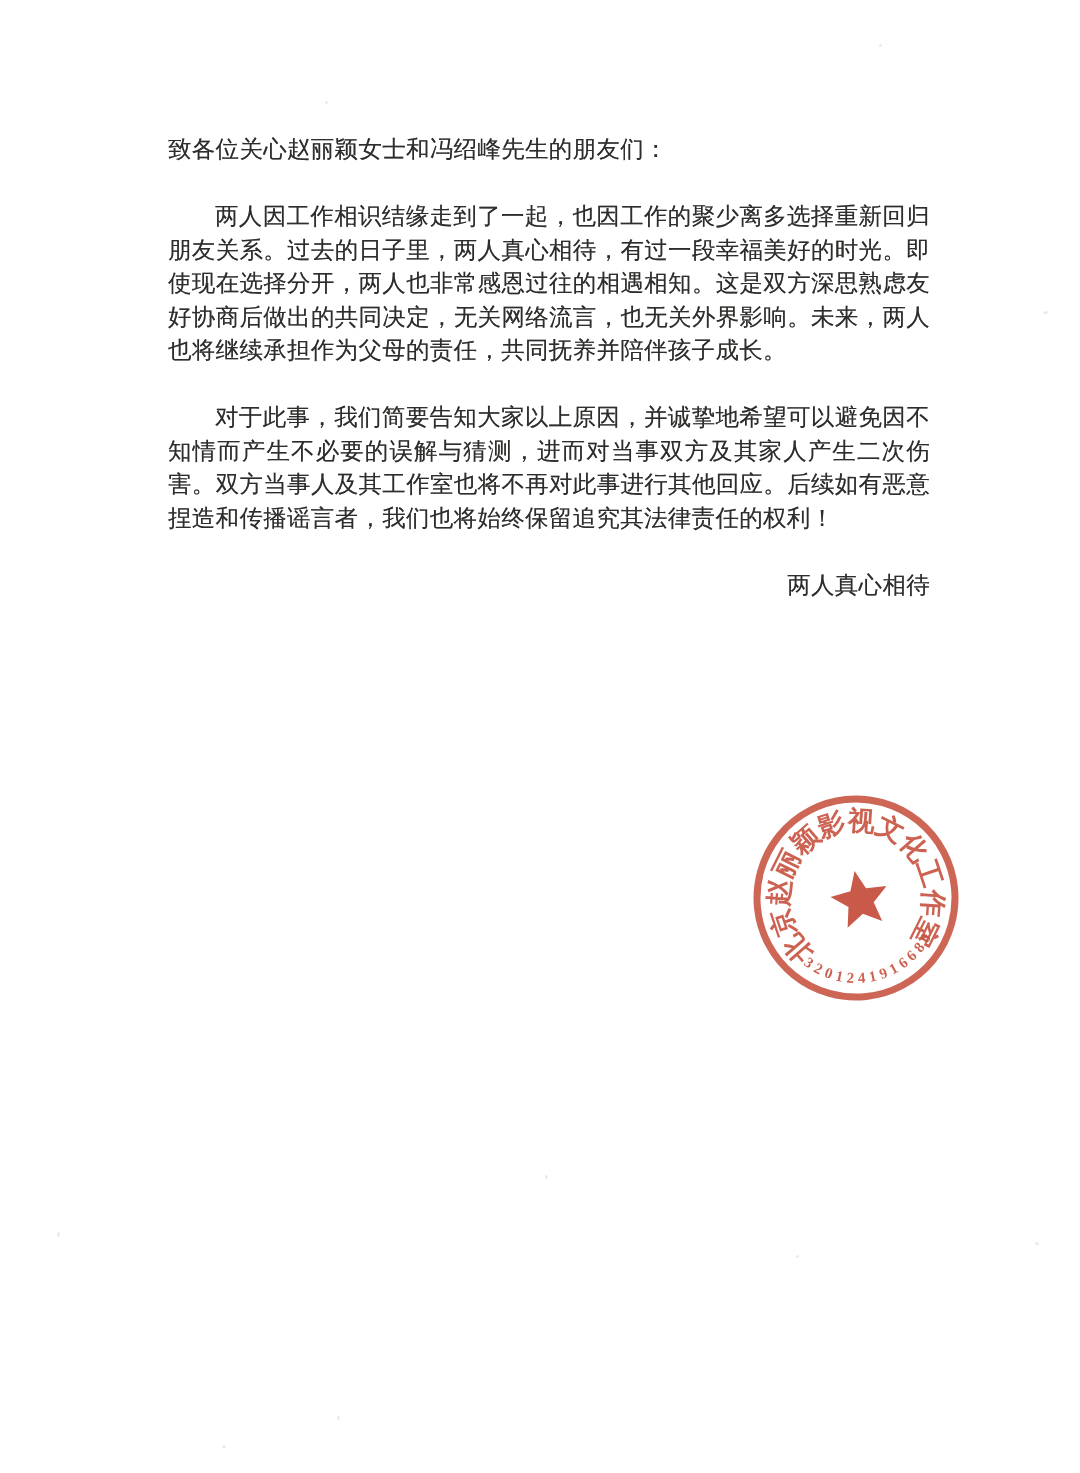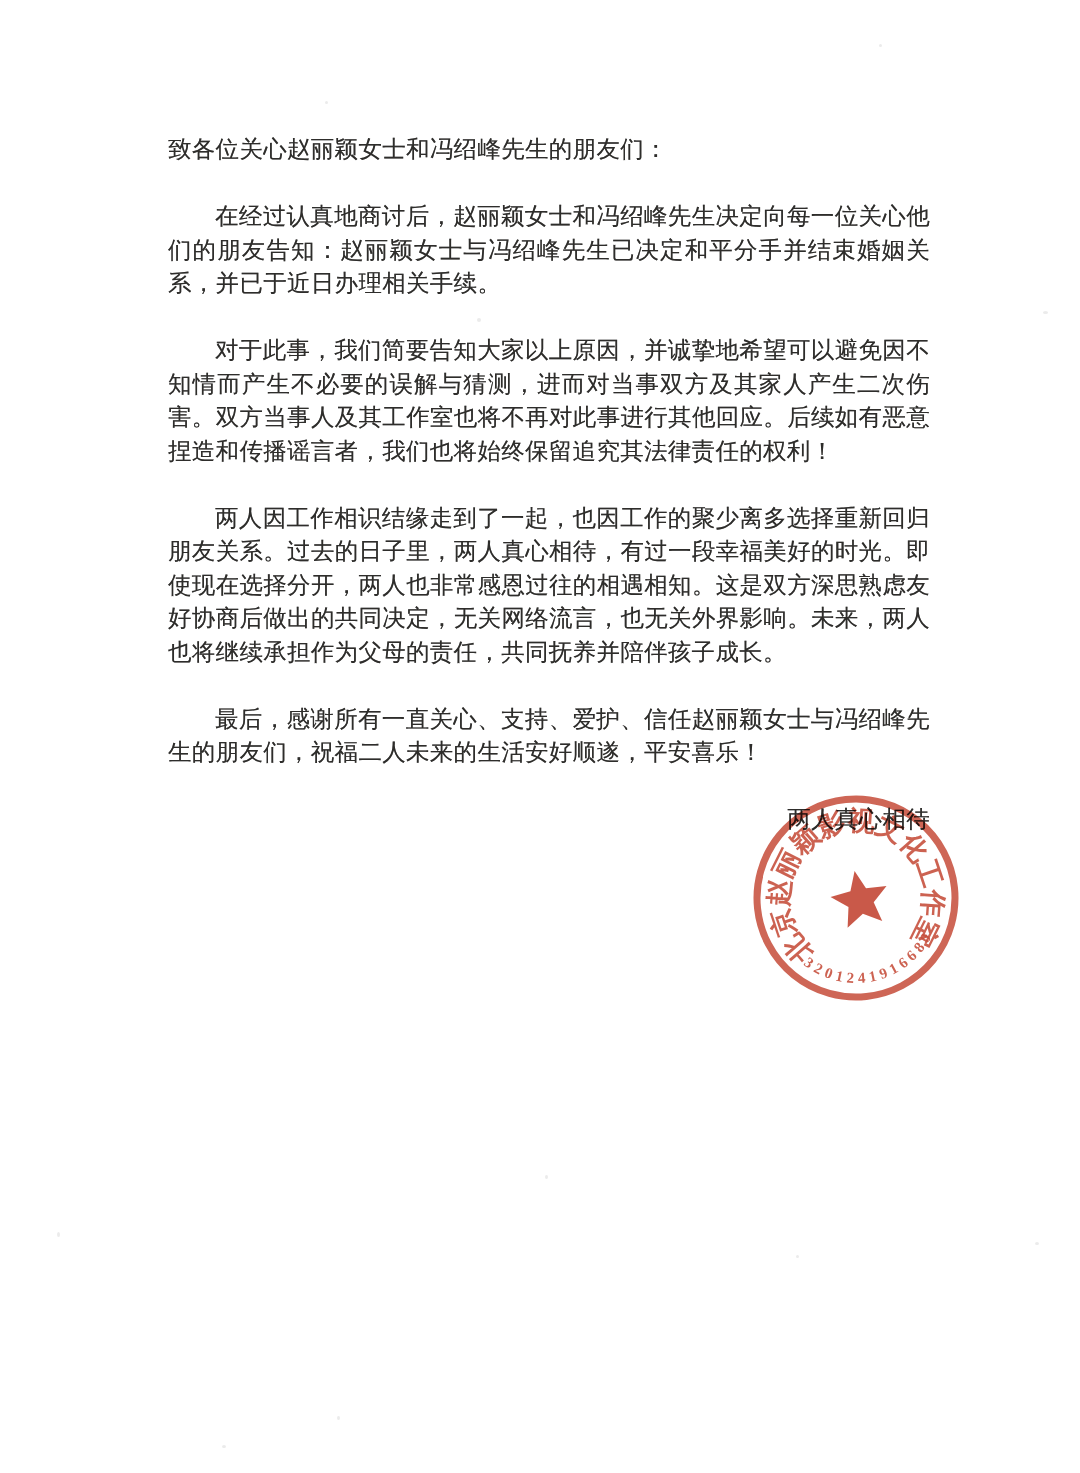--- a/index.html
+++ b/index.html
@@ -93,24 +93,22 @@
     border-radius: 50%;
   }
 </style>
 </head>
 <body>
 
 <div class="page">
 
   <div class="letter">
     <div class="salutation">致各位关心赵丽颖女士和冯绍峰先生的朋友们：</div>
-    <p>在经过认真地商讨后，赵丽颖女士和冯绍峰先生决定向每一位关心他们的朋友告知：赵丽颖女士与冯绍峰先生已决定和平分手并结束婚姻关系，并已于近日办理相关手续。</p>
+    <p>两人因工作相识结缘走到了一起，也因工作的聚少离多选择重新回归朋友关系。过去的日子里，两人真心相待，有过一段幸福美好的时光。即使现在选择分开，两人也非常感恩过往的相遇相知。这是双方深思熟虑友好协商后做出的共同决定，无关网络流言，也无关外界影响。未来，两人也将继续承担作为父母的责任，共同抚养并陪伴孩子成长。</p>
     <p>对于此事，我们简要告知大家以上原因，并诚挚地希望可以避免因不知情而产生不必要的误解与猜测，进而对当事双方及其家人产生二次伤害。双方当事人及其工作室也将不再对此事进行其他回应。后续如有恶意捏造和传播谣言者，我们也将始终保留追究其法律责任的权利！</p>
-    <p>两人因工作相识结缘走到了一起，也因工作的聚少离多选择重新回归朋友关系。过去的日子里，两人真心相待，有过一段幸福美好的时光。即使现在选择分开，两人也非常感恩过往的相遇相知。这是双方深思熟虑友好协商后做出的共同决定，无关网络流言，也无关外界影响。未来，两人也将继续承担作为父母的责任，共同抚养并陪伴孩子成长。</p>
-    <p>最后，感谢所有一直关心、支持、爱护、信任赵丽颖女士与冯绍峰先生的朋友们，祝福二人未来的生活安好顺遂，平安喜乐！</p>
     <div class="sig">两人真心相待</div>
   </div>
 
   <svg class="seal" width="230" height="230" viewBox="-115 -115 230 230">
     <g class="seal-rot" transform="rotate(-6)">
       <circle class="seal-ring" r="99"></circle>
       <path class="seal-star" transform="translate(4,3) rotate(-5)" d="M0,-30 L7.93,-10.92 L28.53,-9.27 L12.84,4.17 L17.63,24.27 L0,13.5 L-17.63,24.27 L-12.84,4.17 L-28.53,-9.27 L-7.93,-10.92 Z"></path>
       <g id="seal-ring-text">
           <text class="seal-char" transform="rotate(-125) translate(0,-77)">北</text>
           <text class="seal-char" transform="rotate(-102.5) translate(0,-77)">京</text>

